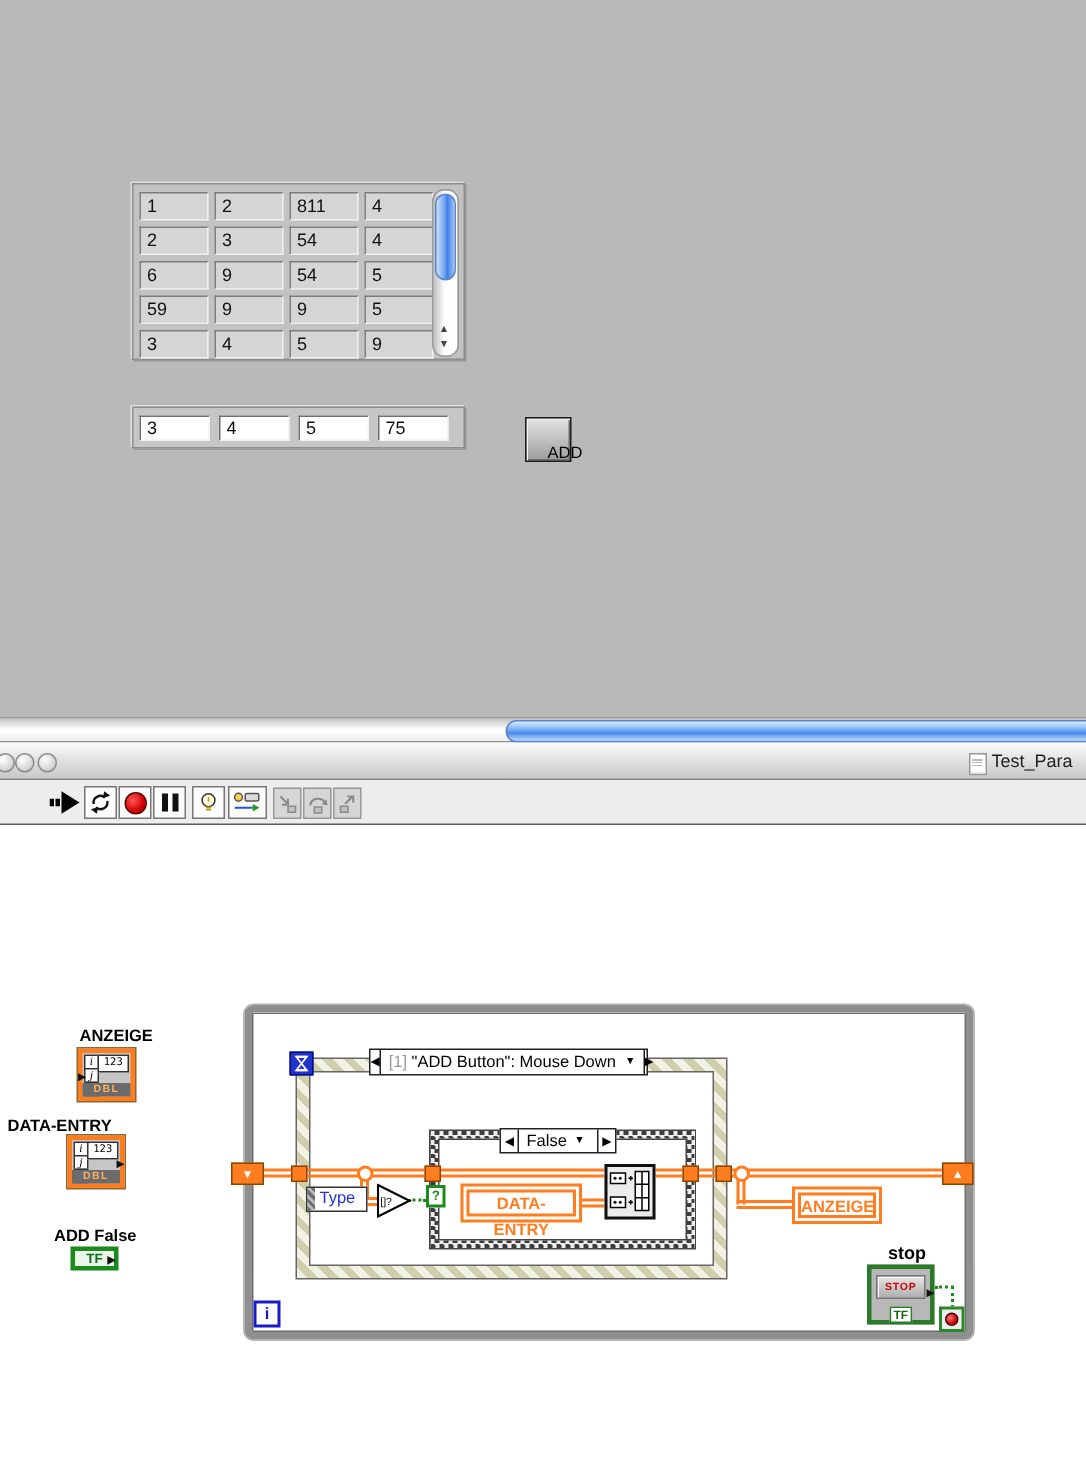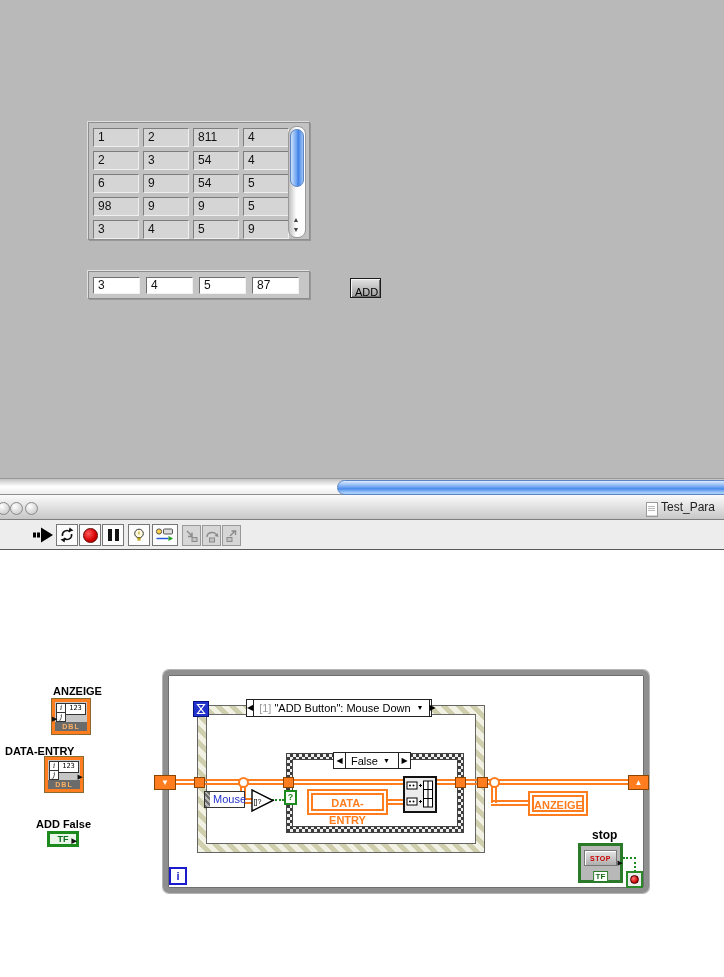--- a/index.html
+++ b/index.html
@@ -22,21 +22,21 @@
        font-size:7px;line-height:10px;}
   .entry-ctrl{position:absolute;left:88px;top:271px;width:222px;height:28px;background:#c6c6c6;
               border:1px solid #8d8d8d;box-shadow:-1px -1px 0 #e2e2e2,1px 1px 0 #989898;
               display:grid;grid-template-columns:repeat(4,47px);grid-auto-rows:17px;gap:6px;
               padding:5px 0 0 4px;box-sizing:border-box;}
   .ecell{background:#fff;border-top:1px solid #6f6f6f;border-left:1px solid #6f6f6f;
          border-bottom:1px solid #f2f2f2;border-right:1px solid #f2f2f2;
          font:12px/15px "Liberation Sans",sans-serif;color:#111;padding-left:4px;box-sizing:border-box;}
   .add-btn{position:absolute;left:350px;top:278px;width:31px;height:20px;border:1px solid #1d1d1d;
          background:linear-gradient(#e4e4e4,#9d9d9d);box-shadow:inset 1px 1px 0 #f6f6f6,inset -1px -1px 0 #6d6d6d;
-         font:11px/18px "Liberation Sans",sans-serif;color:#000;text-align:left;padding:4px;}
+         font:11px/18px "Liberation Sans",sans-serif;color:#000;text-align:left;padding:14px;}
   .hsb{position:absolute;left:0;top:478px;width:724px;height:17px;
        background:linear-gradient(#c3c3c3,#ffffff 50%,#ededed);border-top:1px solid #979797;
        border-bottom:1px solid #8f8f8f;box-sizing:border-box;}
   .hsb-thumb{position:absolute;left:337px;top:1px;width:390px;height:13px;border-radius:8px 0 0 8px;
        border:1px solid #5b85c4;background:linear-gradient(#dcecff,#7fb0f4 40%,#4b8bec 60%,#a6ccf8 90%);}
   
   .titlebar{position:absolute;left:0;top:495px;width:724px;height:25px;
        background:linear-gradient(#fbfbfb,#c7c7c7);border-bottom:1px solid #7e7e7e;box-sizing:border-box;overflow:hidden;}
   .tl-circle{position:absolute;top:502px;width:11px;height:11px;border-radius:50%;
        border:1px solid #8a8a8a;background:radial-gradient(circle at 35% 30%,#fff,#bfbfbf);}
@@ -138,39 +138,39 @@
       <div class="tcell">811</div>
       <div class="tcell">4</div>
       <div class="tcell">2</div>
       <div class="tcell">3</div>
       <div class="tcell">54</div>
       <div class="tcell">4</div>
       <div class="tcell">6</div>
       <div class="tcell">9</div>
       <div class="tcell">54</div>
       <div class="tcell">5</div>
-      <div class="tcell">98</div>
+      <div class="tcell">59</div>
       <div class="tcell">9</div>
       <div class="tcell">9</div>
       <div class="tcell">5</div>
       <div class="tcell">3</div>
       <div class="tcell">4</div>
       <div class="tcell">5</div>
       <div class="tcell">9</div>
       <div class="vsb">
         <div class="vsb-thumb"></div>
         <div class="vsb-arrows">▲<br>▼</div>
       </div>
     </div>
 
     <div class="entry-ctrl">
       <div class="ecell">3</div>
       <div class="ecell">4</div>
       <div class="ecell">5</div>
-      <div class="ecell">87</div>
+      <div class="ecell">75</div>
     </div>
 
     <button class="add-btn">ADD</button>
   </section>
 
   <div class="hsb">
     <div class="hsb-thumb"></div>
   </div>
 
   <section class="titlebar"></section>
@@ -317,21 +317,21 @@
   <div class="jct" style="left:238px;top:777px"></div>
   <div class="jct" style="left:489px;top:777px"></div>
 
   <div class="shiftreg" style="left:154px;top:775px">▼</div>
   <div class="shiftreg" style="left:628px;top:775px;width:21px">▲</div>
   <div class="tunnel" style="left:194px;top:777px"></div>
   <div class="tunnel" style="left:477px;top:777px"></div>
   <div class="tunnel" style="left:283px;top:777px"></div>
   <div class="tunnel" style="left:455px;top:777px"></div>
 
-  <div class="type-node">Mouse</div>
+  <div class="type-node">Type</div>
   <svg style="position:absolute;left:251px;top:789px;z-index:5" width="24" height="24" viewBox="0 0 24 24">
     <polygon points="1,1 22,11.5 1,22" fill="#fff" stroke="#000" stroke-width="1.4"></polygon>
     <text x="2.5" y="14.5" font-size="7" font-family="Liberation Sans, sans-serif" fill="#000">[]?</text>
   </svg>
   <div class="wgdot-h" style="left:272px;top:799px;width:12px"></div>
   <div class="qterm">?</div>
 
   <div class="local-var" style="left:307px;top:789px;width:81px;height:26px">
     <div class="inner">DATA-ENTRY</div>
   </div>

